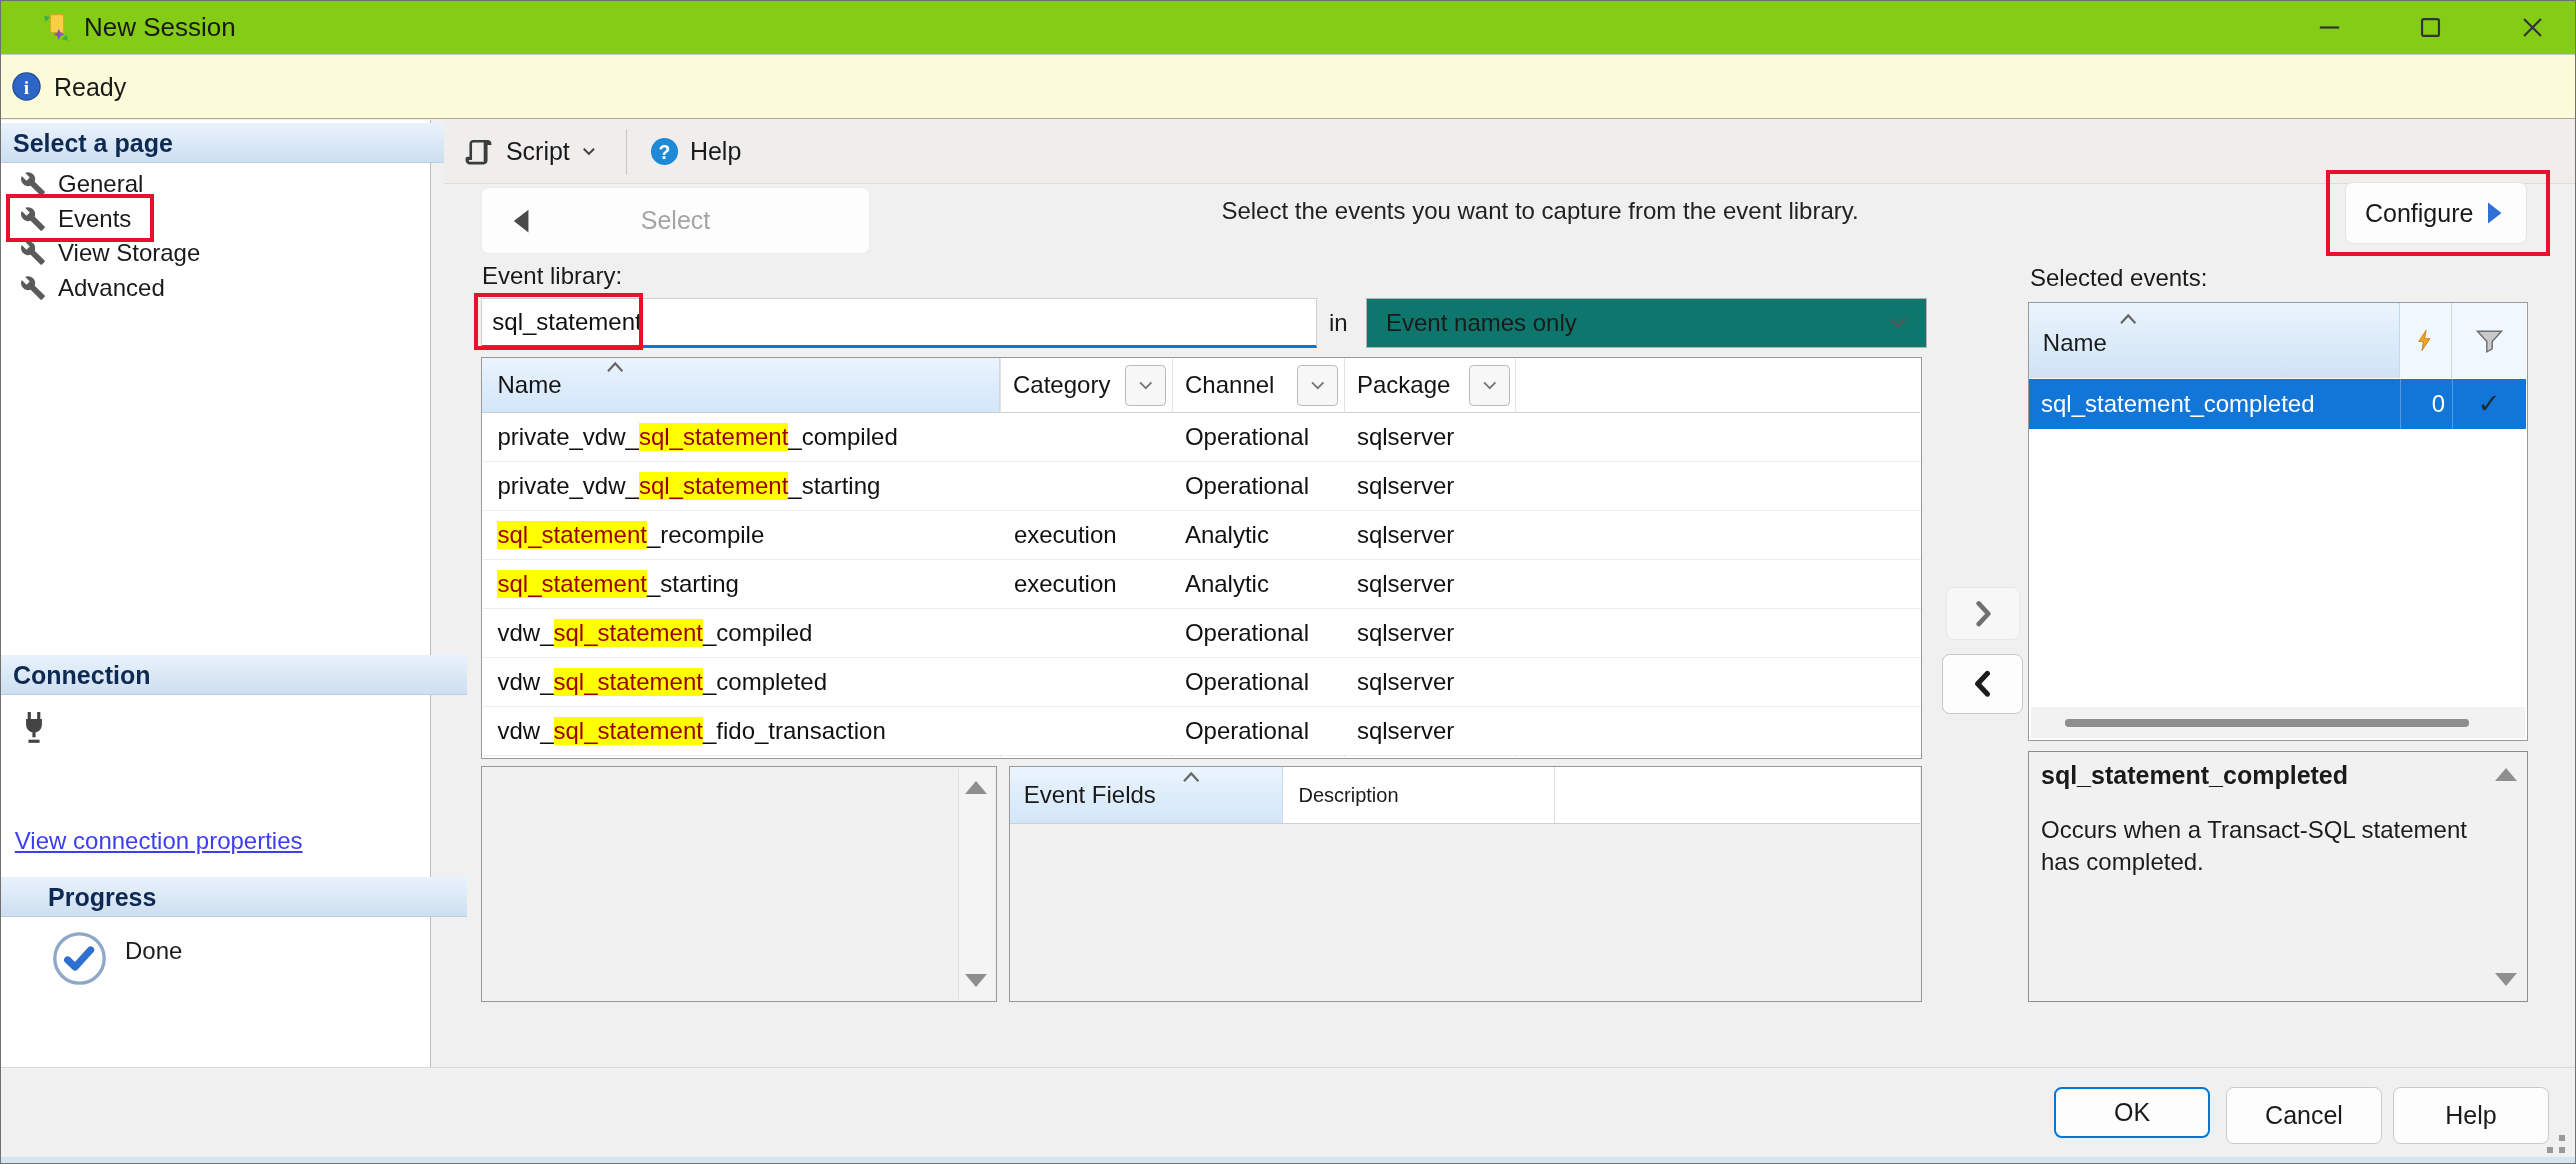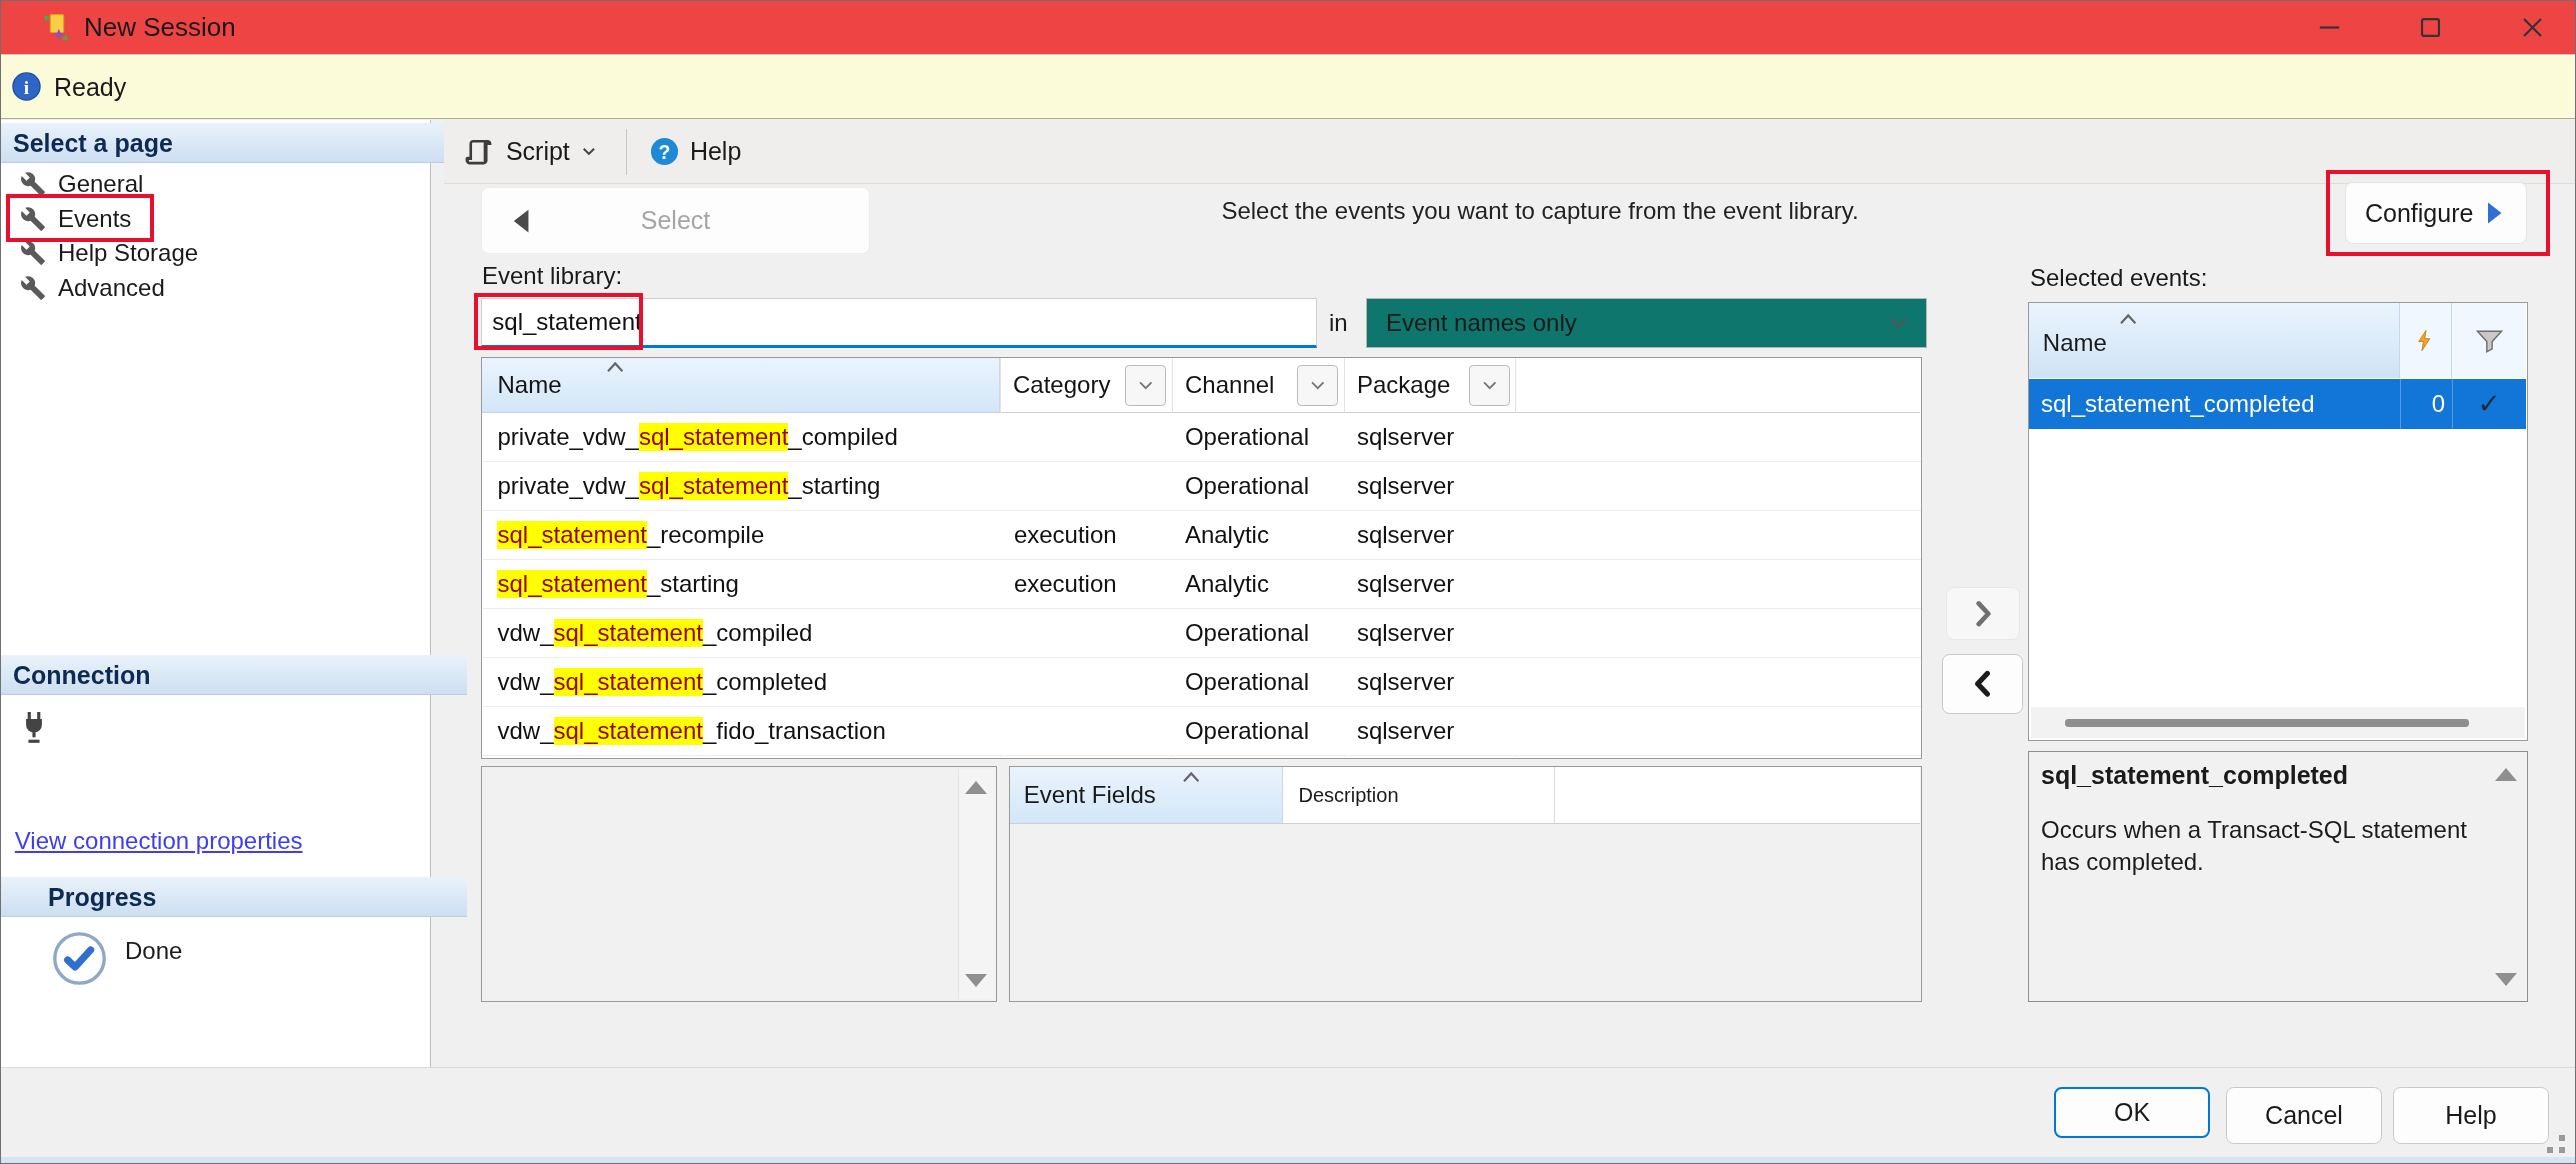--- a/index.html
+++ b/index.html
@@ -3,21 +3,21 @@
 <meta charset="utf-8">
 <style>
   html,body{margin:0;padding:0;background:#c8c8c8;}
   *{box-sizing:border-box;}
   .win{position:relative;width:2576px;height:1164px;background:#f0f0f0;
        font-family:"Liberation Sans",sans-serif;font-size:24px;color:#1a1a1a;
        border:0.9px solid #707070;overflow:hidden;}
   .abs{position:absolute;}
 
   
-  .titlebar{left:0;top:0;width:2576px;height:53px;background:#ef4444;}
+  .titlebar{left:0;top:0;width:2576px;height:53px;background:#84cc16;}
   .title-text{left:83px;top:0;height:53px;line-height:53px;font-size:26px;color:#191919;}
   .winbtn{top:0;width:79px;height:52px;display:flex;align-items:center;justify-content:center;cursor:default;}
 
   
   .statusbar{left:0;top:53px;width:2576px;height:65px;background:#fbfbd9;
              border-top:0.9px solid #cacbb9;border-bottom:0.9px solid #a8a996;}
 
   
   .sidebar{left:0;top:119px;width:430px;height:948px;background:#ffffff;border-right:0.9px solid #bdbdbd;}
   .sec-h{left:0;width:466px;height:40px;background:linear-gradient(#e9f2fb,#cddff1);
@@ -125,21 +125,21 @@
     <div class="abs page-item" style="top:81px;">
       <svg width="26" height="26" viewBox="0 0 24 24">
           <path fill="#5a5a5a" d="M22.7 19l-9.1-9.1c.9-2.3.4-5-1.5-6.9-2-2-5-2.4-7.4-1.3L9 6 6 9 1.6 4.7C.4 7.1.9 10.1 2.9 12.1c1.9 1.9 4.6 2.4 6.9 1.5l9.1 9.1c.4.4 1 .4 1.4 0l2.3-2.3c.5-.4.5-1.1.1-1.4z"></path>
         </svg>
       <span>Events</span>
     </div>
     <div class="abs page-item" style="top:115px;">
       <svg width="26" height="26" viewBox="0 0 24 24">
           <path fill="#5a5a5a" d="M22.7 19l-9.1-9.1c.9-2.3.4-5-1.5-6.9-2-2-5-2.4-7.4-1.3L9 6 6 9 1.6 4.7C.4 7.1.9 10.1 2.9 12.1c1.9 1.9 4.6 2.4 6.9 1.5l9.1 9.1c.4.4 1 .4 1.4 0l2.3-2.3c.5-.4.5-1.1.1-1.4z"></path>
         </svg>
-      <span>Help Storage</span>
+      <span>View Storage</span>
     </div>
     <div class="abs page-item" style="top:150px;">
       <svg width="26" height="26" viewBox="0 0 24 24">
           <path fill="#5a5a5a" d="M22.7 19l-9.1-9.1c.9-2.3.4-5-1.5-6.9-2-2-5-2.4-7.4-1.3L9 6 6 9 1.6 4.7C.4 7.1.9 10.1 2.9 12.1c1.9 1.9 4.6 2.4 6.9 1.5l9.1 9.1c.4.4 1 .4 1.4 0l2.3-2.3c.5-.4.5-1.1.1-1.4z"></path>
         </svg>
       <span>Advanced</span>
     </div>
 
     <div class="abs redbox" style="left:5.2px;top:74px;width:148px;height:48px;"></div>
 

